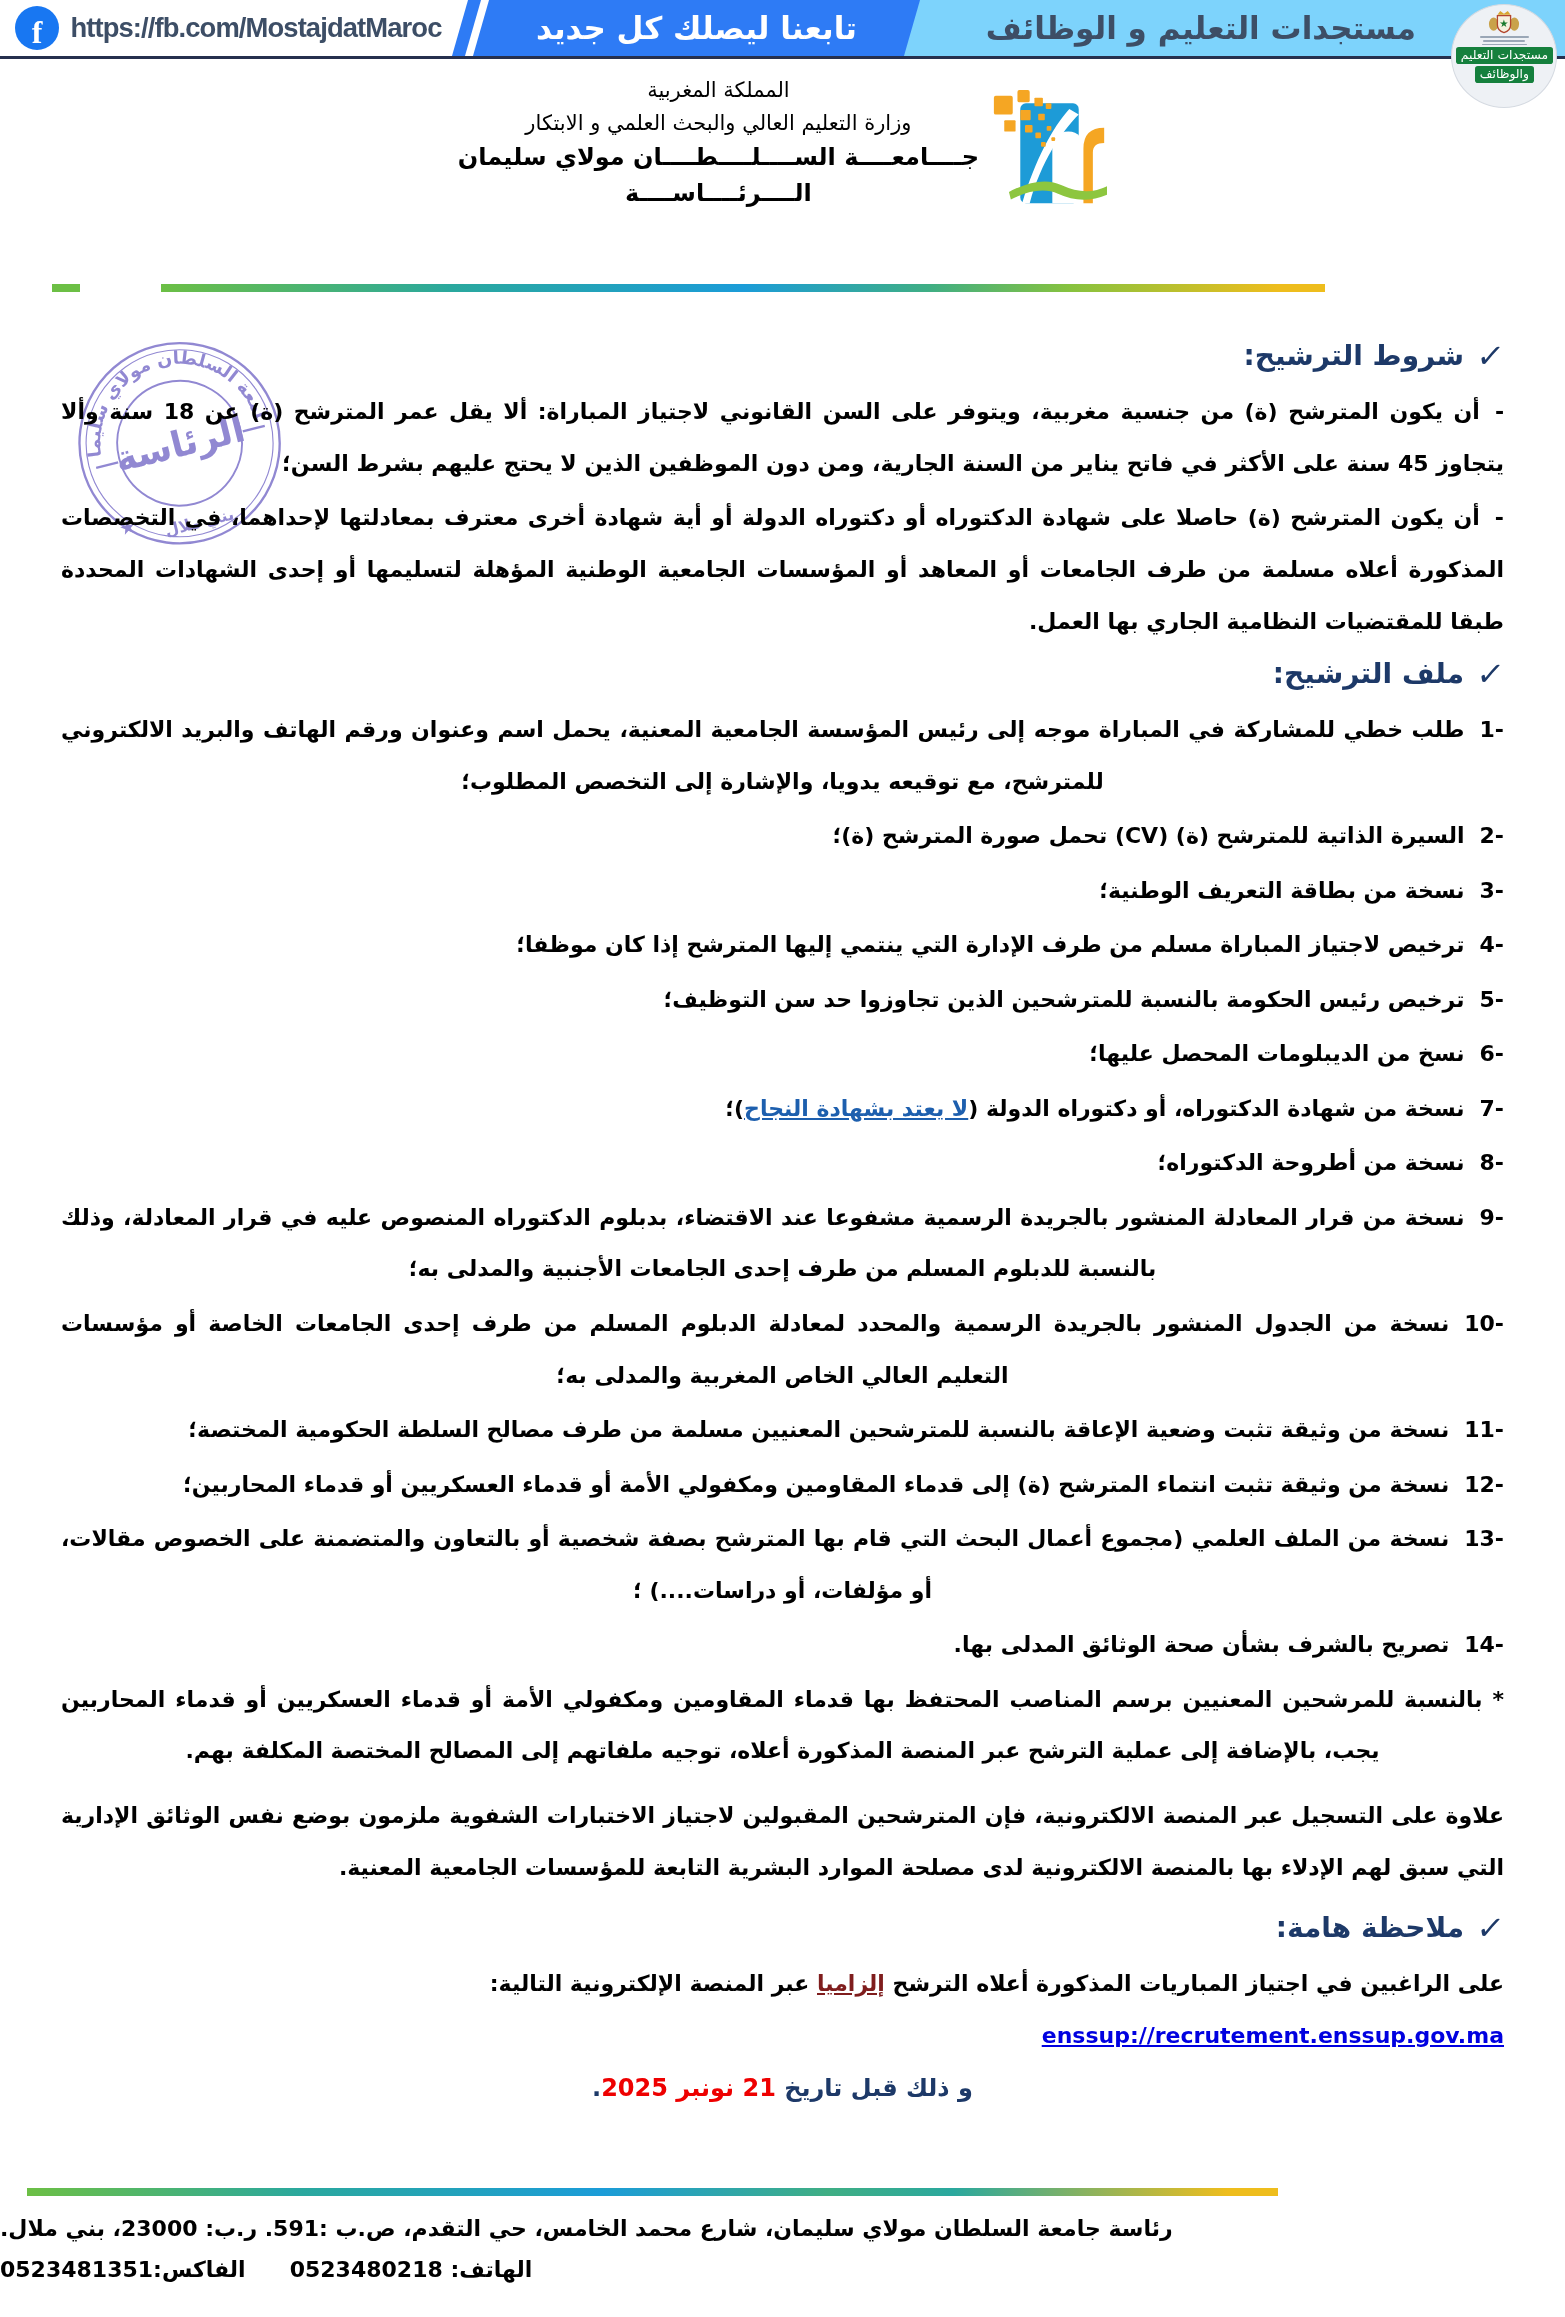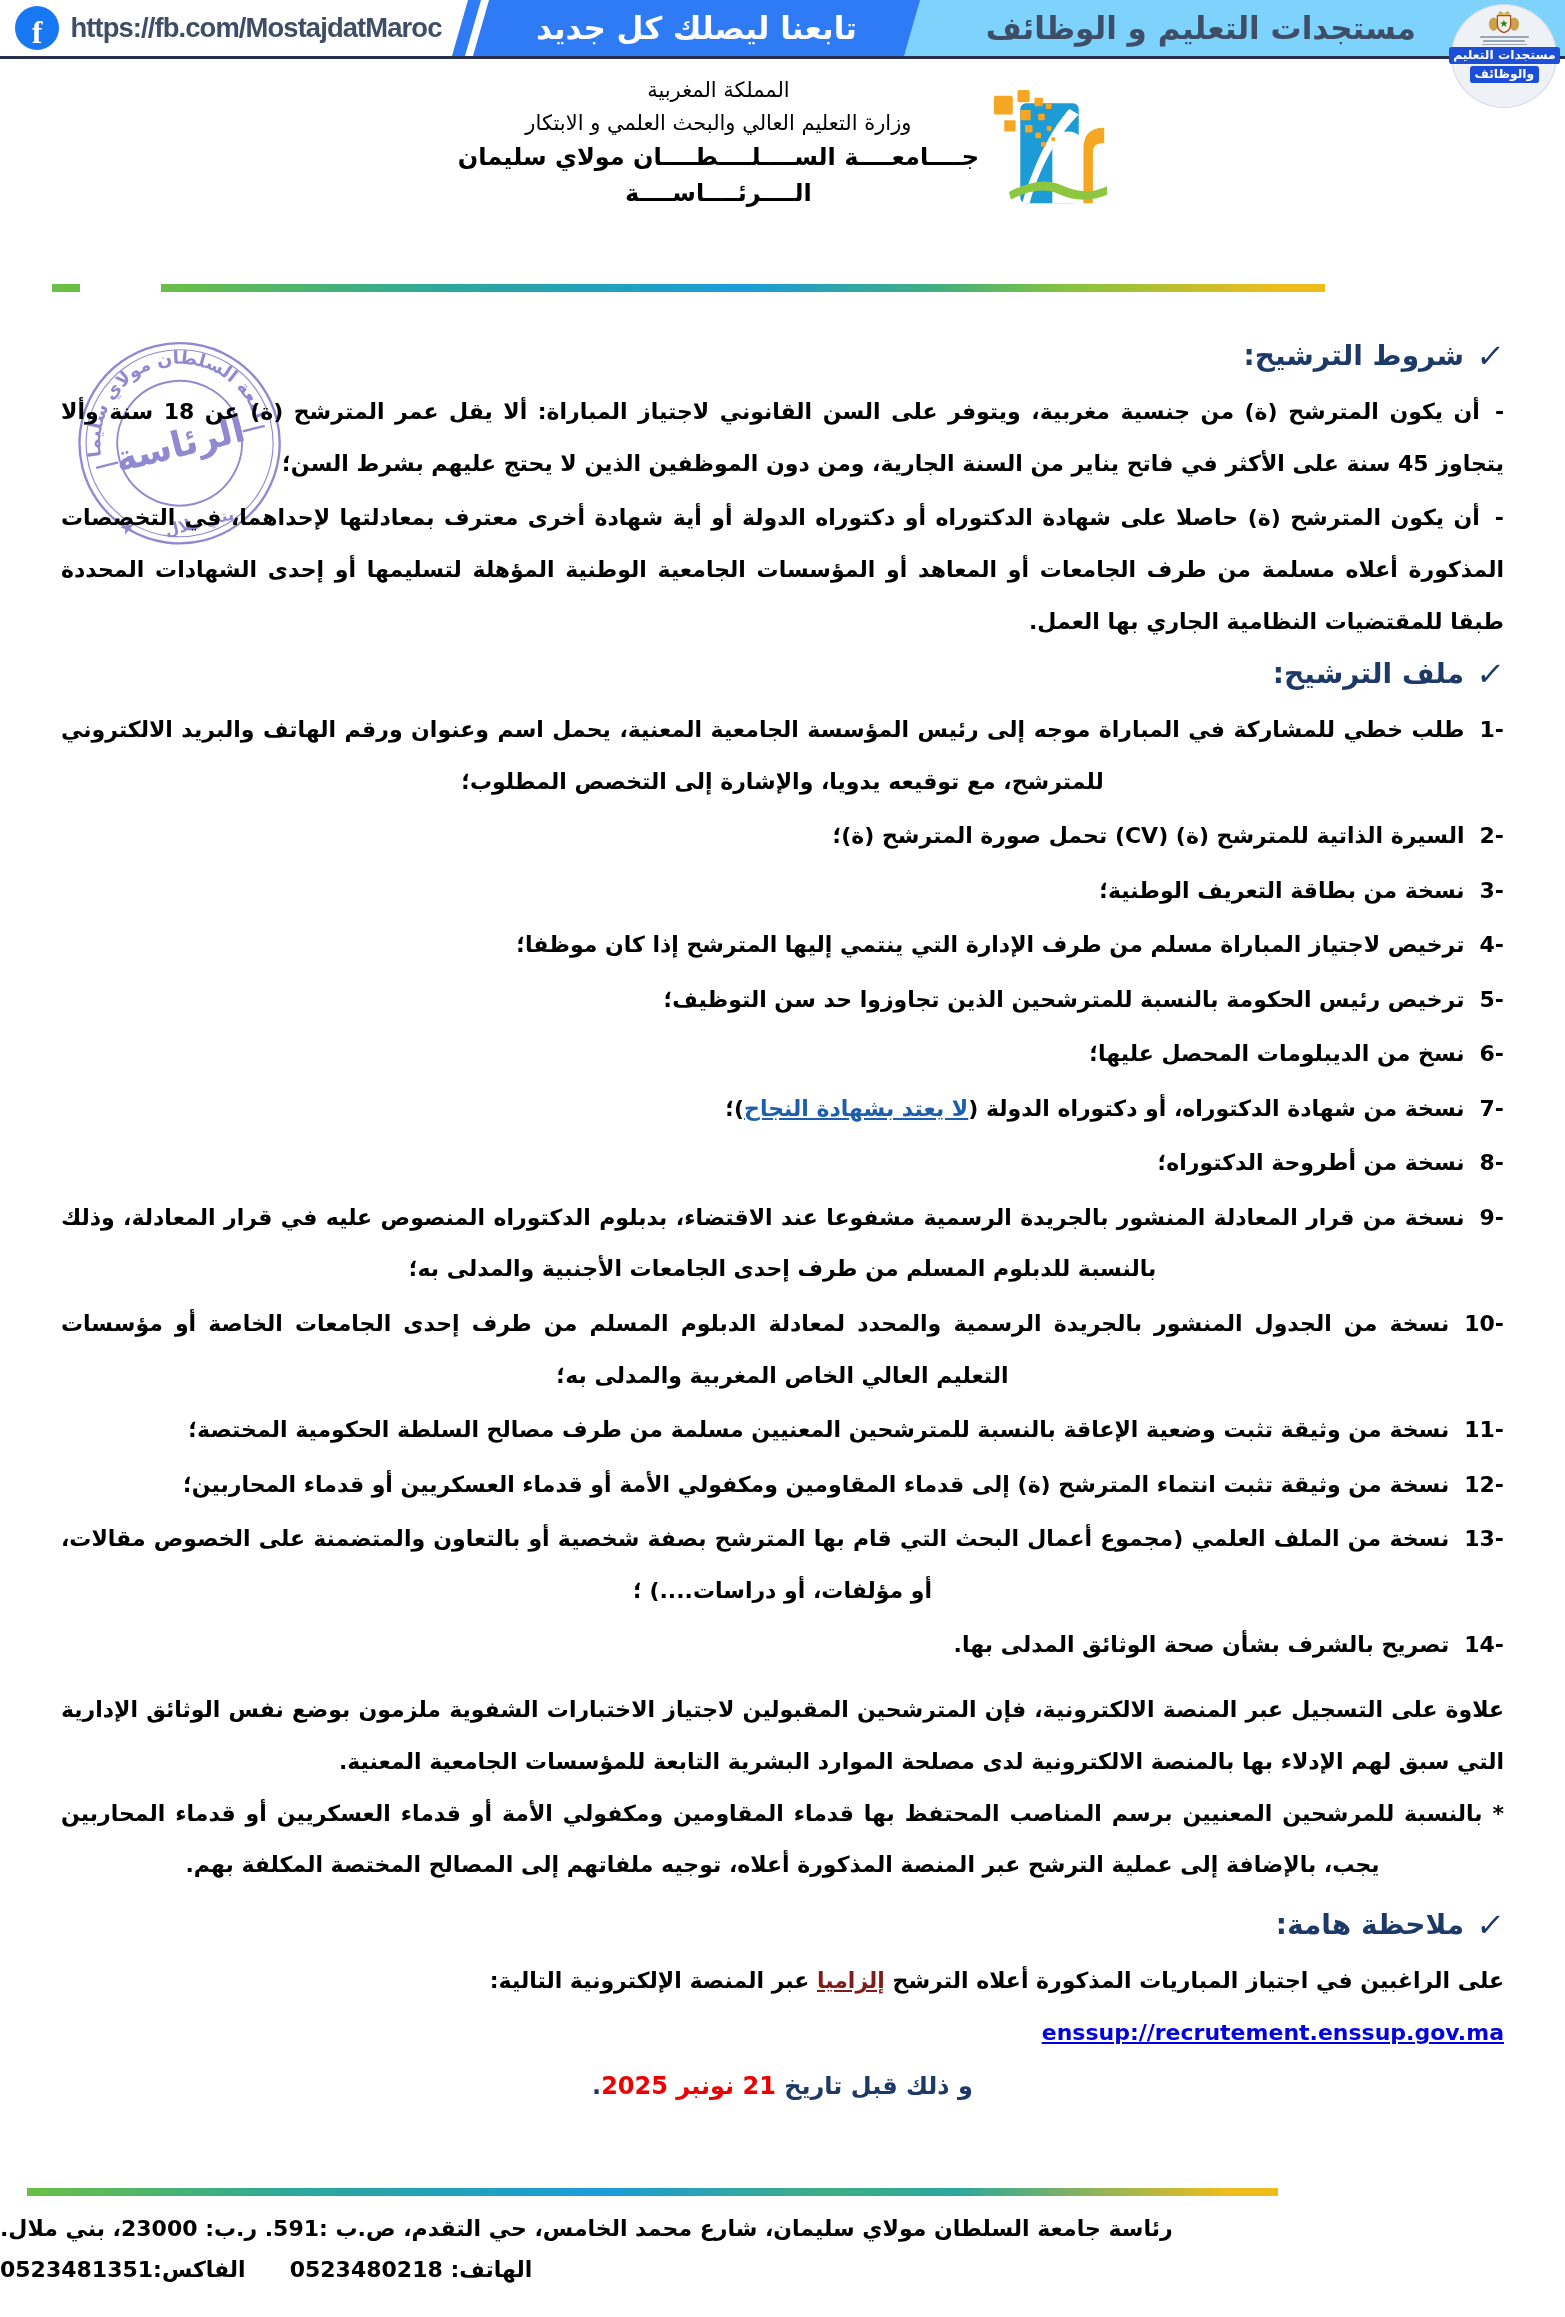--- a/index.html
+++ b/index.html
@@ -14,21 +14,21 @@
   .fb-url { font-family:"Liberation Sans", sans-serif; font-weight:bold; font-size:27.4px; color:#3d4e66; letter-spacing:-0.9px; white-space:nowrap; }
   .banner-stripe { width:13.2px; background:#2e7bf5; transform:skewX(-16deg); margin-left:9.5px; }
   .follow-banner { position:relative; z-index:2; background:#2e7bf5; transform:skewX(-16deg); margin-left:7.6px; padding:0 55px; display:flex; align-items:center; }
   .follow-banner > span { display:inline-block; transform:skewX(16deg); color:#ffffff; font-weight:bold; font-size:31px; white-space:nowrap; }
   .brand-zone { flex:1; background:#7dd3fc; margin-left:-24.6px; display:flex; align-items:center; justify-content:center; padding-right:51px; }
   .brand-text { color:#3d4e66; font-weight:bold; font-size:31px; white-space:nowrap; }
 
   
   .badge { position:absolute; top:3.8px; right:7.6px; width:106px; height:104px; border-radius:50%; background:#eef1f5; border:0.9px solid #d5dae1; z-index:5; display:flex; flex-direction:column; align-items:center; padding-top:4.7px; }
   .badge-bar { height:1.9px; background:#9aa7b6; border-radius:0.9px; margin-top:1.9px; }
-  .badge-band { background:#1d4ed8; color:#ffffff; font-weight:bold; font-size:12.3px; line-height:1.25; border-radius:2.8px; padding:0.9px 4.7px; margin-top:1.9px; white-space:nowrap; }
+  .badge-band { background:#15803d; color:#ffffff; font-weight:normal; font-size:12.3px; line-height:1.25; border-radius:2.8px; padding:0.9px 4.7px; margin-top:1.9px; white-space:nowrap; }
 
   
   .letterhead { margin-top:11.4px; display:flex; direction:ltr; justify-content:center; align-items:flex-end; gap:13.2px; }
   .lh-text { text-align:center; direction:rtl; padding-top:3.8px; }
   .lh-line1, .lh-line2 { font-size:21px; color:#000; line-height:1.55; }
   .lh-line3, .lh-line4 { font-size:24px; color:#000; font-weight:bold; line-height:1.5; }
 
   .grad-main { position:absolute; top:284px; left:161px; width:1164px; height:7.6px;
     background:linear-gradient(90deg,#6cbf45 0%,#2aa89e 25%,#1b9cd8 50%,#3fae84 66%,#86c23f 78%,#eebd1d 96%); }
   .grad-dash { position:absolute; top:284px; left:52px; width:28px; height:7.6px; background:#6cbf45; }
@@ -203,22 +203,22 @@
     <div class="li">
       <span class="num" dir="ltr">12-</span><span>نسخة من وثيقة تثبت انتماء المترشح (ة) إلى قدماء المقاومين ومكفولي الأمة أو قدماء العسكريين أو قدماء المحاربين؛</span>
     </div>
     <div class="li center-last">
       <span class="num" dir="ltr">13-</span><span>نسخة من الملف العلمي (مجموع أعمال البحث التي قام بها المترشح بصفة شخصية أو بالتعاون والمتضمنة على الخصوص مقالات، أو مؤلفات، أو دراسات....) ؛</span>
     </div>
     <div class="li">
       <span class="num" dir="ltr">14-</span><span>تصريح بالشرف بشأن صحة الوثائق المدلى بها.</span>
     </div>
 
+    <div class="para center-last">* بالنسبة للمرشحين المعنيين برسم المناصب المحتفظ بها قدماء المقاومين ومكفولي الأمة أو قدماء العسكريين أو قدماء المحاربين يجب، بالإضافة إلى عملية الترشح عبر المنصة المذكورة أعلاه، توجيه ملفاتهم إلى المصالح المختصة المكلفة بهم.</div>
     <div class="para" style="margin-top:13.2px">علاوة على التسجيل عبر المنصة الالكترونية، فإن المترشحين المقبولين لاجتياز الاختبارات الشفوية ملزمون بوضع نفس الوثائق الإدارية التي سبق لهم الإدلاء بها بالمنصة الالكترونية لدى مصلحة الموارد البشرية التابعة للمؤسسات الجامعية المعنية.</div>
-    <div class="para center-last">* بالنسبة للمرشحين المعنيين برسم المناصب المحتفظ بها قدماء المقاومين ومكفولي الأمة أو قدماء العسكريين أو قدماء المحاربين يجب، بالإضافة إلى عملية الترشح عبر المنصة المذكورة أعلاه، توجيه ملفاتهم إلى المصالح المختصة المكلفة بهم.</div>
 
     <div class="sec-title-row" style="margin-top:15px">
       <span class="check">✓</span>
       <span class="sec-title">ملاحظة هامة:</span>
     </div>
     <div class="note-line">
       <span>على الراغبين في اجتياز المباريات المذكورة أعلاه الترشح </span><span class="mandatory">إلزاميا</span><span> عبر المنصة الإلكترونية التالية: </span><a class="url" dir="ltr" href="#">enssup://recrutement.enssup.gov.ma</a>
     </div>
     <div class="deadline">
       <span>و ذلك قبل تاريخ </span><span class="date">21 نونبر 2025</span><span>.</span>

